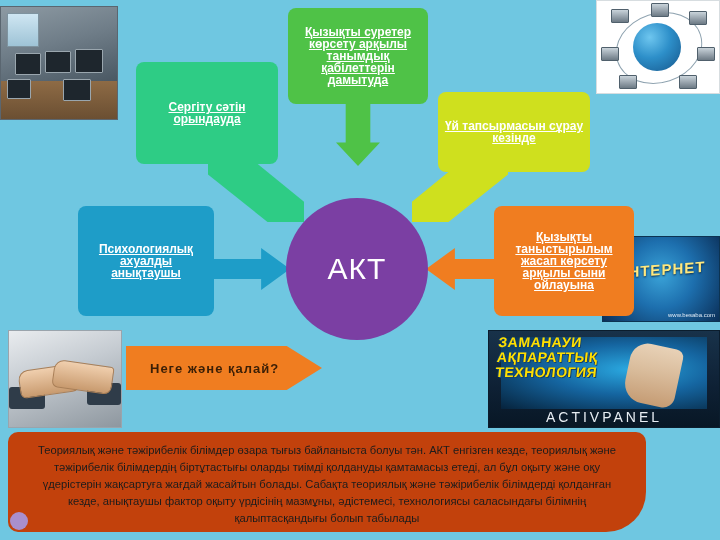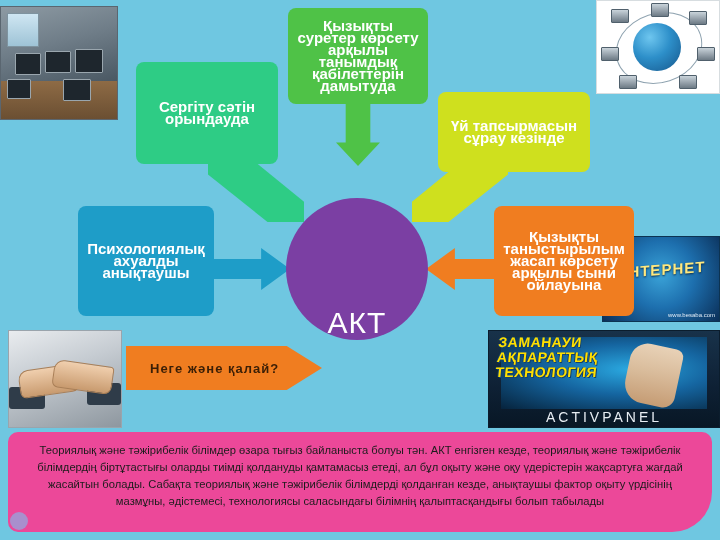--- a/index.html
+++ b/index.html
@@ -170,41 +170,42 @@
 
   
   .box {
     position: absolute;
     border-radius: 8px;
     display: flex;
     align-items: center;
     justify-content: center;
     text-align: center;
     color: #ffffff;
-    font-size: 15px;
+    font-size: 12px;
     line-height: 12px;
     padding: 6px;
     box-sizing: border-box;
     font-weight: bold;
+    text-decoration: underline;
   }
   .box-green   { left: 136px; top: 62px;  width: 142px; height: 102px; background: #2ecc85; }
   .box-green2  { left: 288px; top: 8px;   width: 140px; height: 96px;  background: #4fc247; }
   .box-lime    { left: 438px; top: 92px;  width: 152px; height: 80px;  background: #cfe01e; color: #ffffff; }
   .box-teal    { left: 78px;  top: 206px; width: 136px; height: 110px; background: #1e9dc8; }
   .box-orange  { left: 494px; top: 206px; width: 140px; height: 110px; background: #f07d20; }
 
   
   .circle {
     position: absolute;
     left: 286px; top: 198px;
     width: 142px; height: 142px;
     border-radius: 50%;
     background: #7b3fa3;
     display: flex;
-    align-items: flex-end;
+    align-items: center;
     justify-content: center;
     color: #ffffff;
     font-size: 30px;
     letter-spacing: 1px;
   }
 
   
   .arrow { position: absolute; }
 
   .arrow-top-down {
@@ -252,22 +253,22 @@
     color: #3b1f06;
     font-size: 13px;
     font-weight: bold;
     letter-spacing: 1px;
   }
 
   
   .bottom-panel {
     position: absolute;
     left: 8px; top: 432px;
-    width: 704px; height: 100px;
-    background: #ec4899;
+    width: 638px; height: 100px;
+    background: #c2410c;
     border-radius: 10px 10px 40px 10px;
     box-sizing: border-box;
     padding: 10px 26px 8px 26px;
     color: #1c1c1c;
     font-size: 11.2px;
     line-height: 17px;
     text-align: center;
   }
   .bottom-panel .curl {
     position: absolute;

